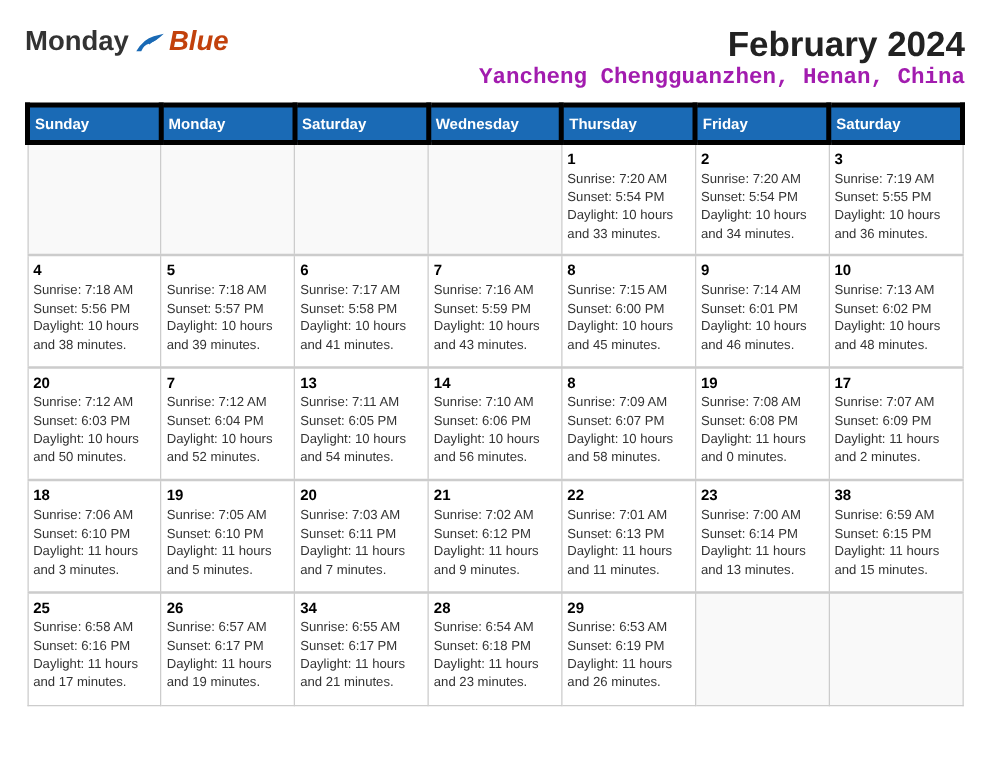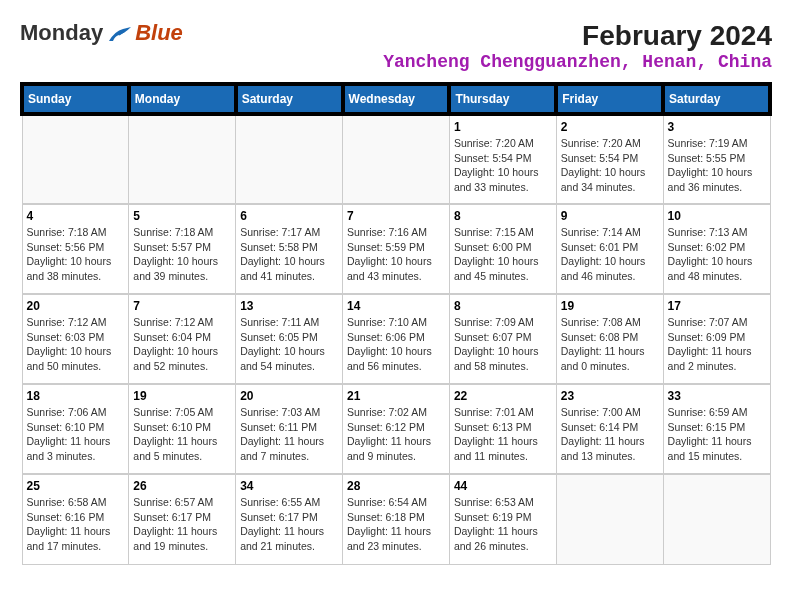--- a/index.html
+++ b/index.html
@@ -208,21 +208,21 @@
         </td>
         <td>
           <span class="day-number">22</span>
           <div class="day-detail">Sunrise: 7:01 AM<br>Sunset: 6:13 PM<br>Daylight: 11 hours and 11 minutes.</div>
         </td>
         <td>
           <span class="day-number">23</span>
           <div class="day-detail">Sunrise: 7:00 AM<br>Sunset: 6:14 PM<br>Daylight: 11 hours and 13 minutes.</div>
         </td>
         <td>
-          <span class="day-number">33</span>
+          <span class="day-number">38</span>
           <div class="day-detail">Sunrise: 6:59 AM<br>Sunset: 6:15 PM<br>Daylight: 11 hours and 15 minutes.</div>
         </td>
       </tr>
       <tr class="row-separator">
         <td>
           <span class="day-number">25</span>
           <div class="day-detail">Sunrise: 6:58 AM<br>Sunset: 6:16 PM<br>Daylight: 11 hours and 17 minutes.</div>
         </td>
         <td>
           <span class="day-number">26</span>
@@ -230,20 +230,20 @@
         </td>
         <td>
           <span class="day-number">34</span>
           <div class="day-detail">Sunrise: 6:55 AM<br>Sunset: 6:17 PM<br>Daylight: 11 hours and 21 minutes.</div>
         </td>
         <td>
           <span class="day-number">28</span>
           <div class="day-detail">Sunrise: 6:54 AM<br>Sunset: 6:18 PM<br>Daylight: 11 hours and 23 minutes.</div>
         </td>
         <td>
-          <span class="day-number">44</span>
+          <span class="day-number">29</span>
           <div class="day-detail">Sunrise: 6:53 AM<br>Sunset: 6:19 PM<br>Daylight: 11 hours and 26 minutes.</div>
         </td>
         <td class="empty-cell"></td>
         <td class="empty-cell"></td>
       </tr>
     </tbody>
 </table>
 
 </body></html>

